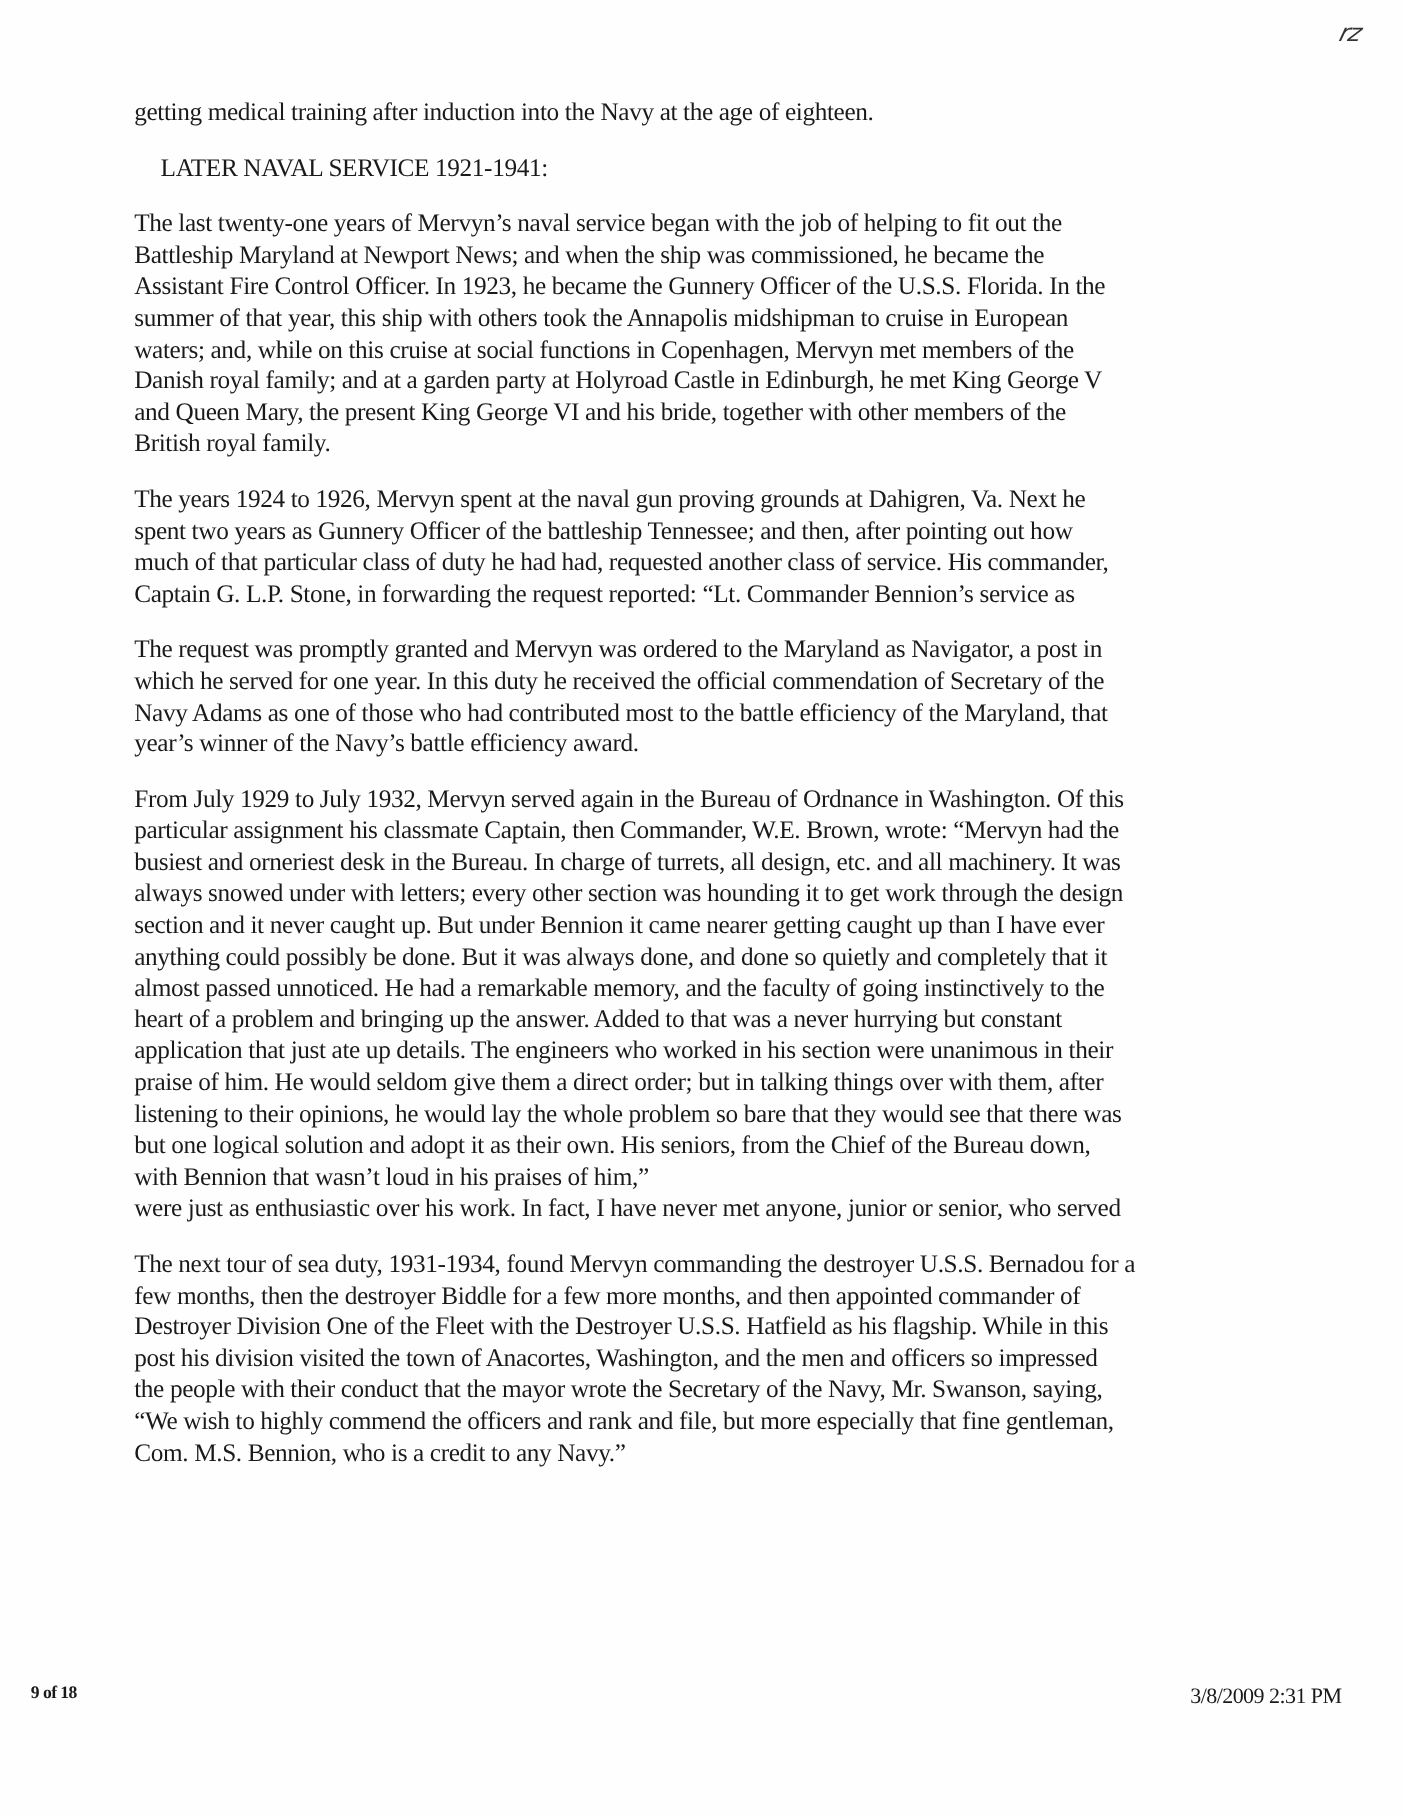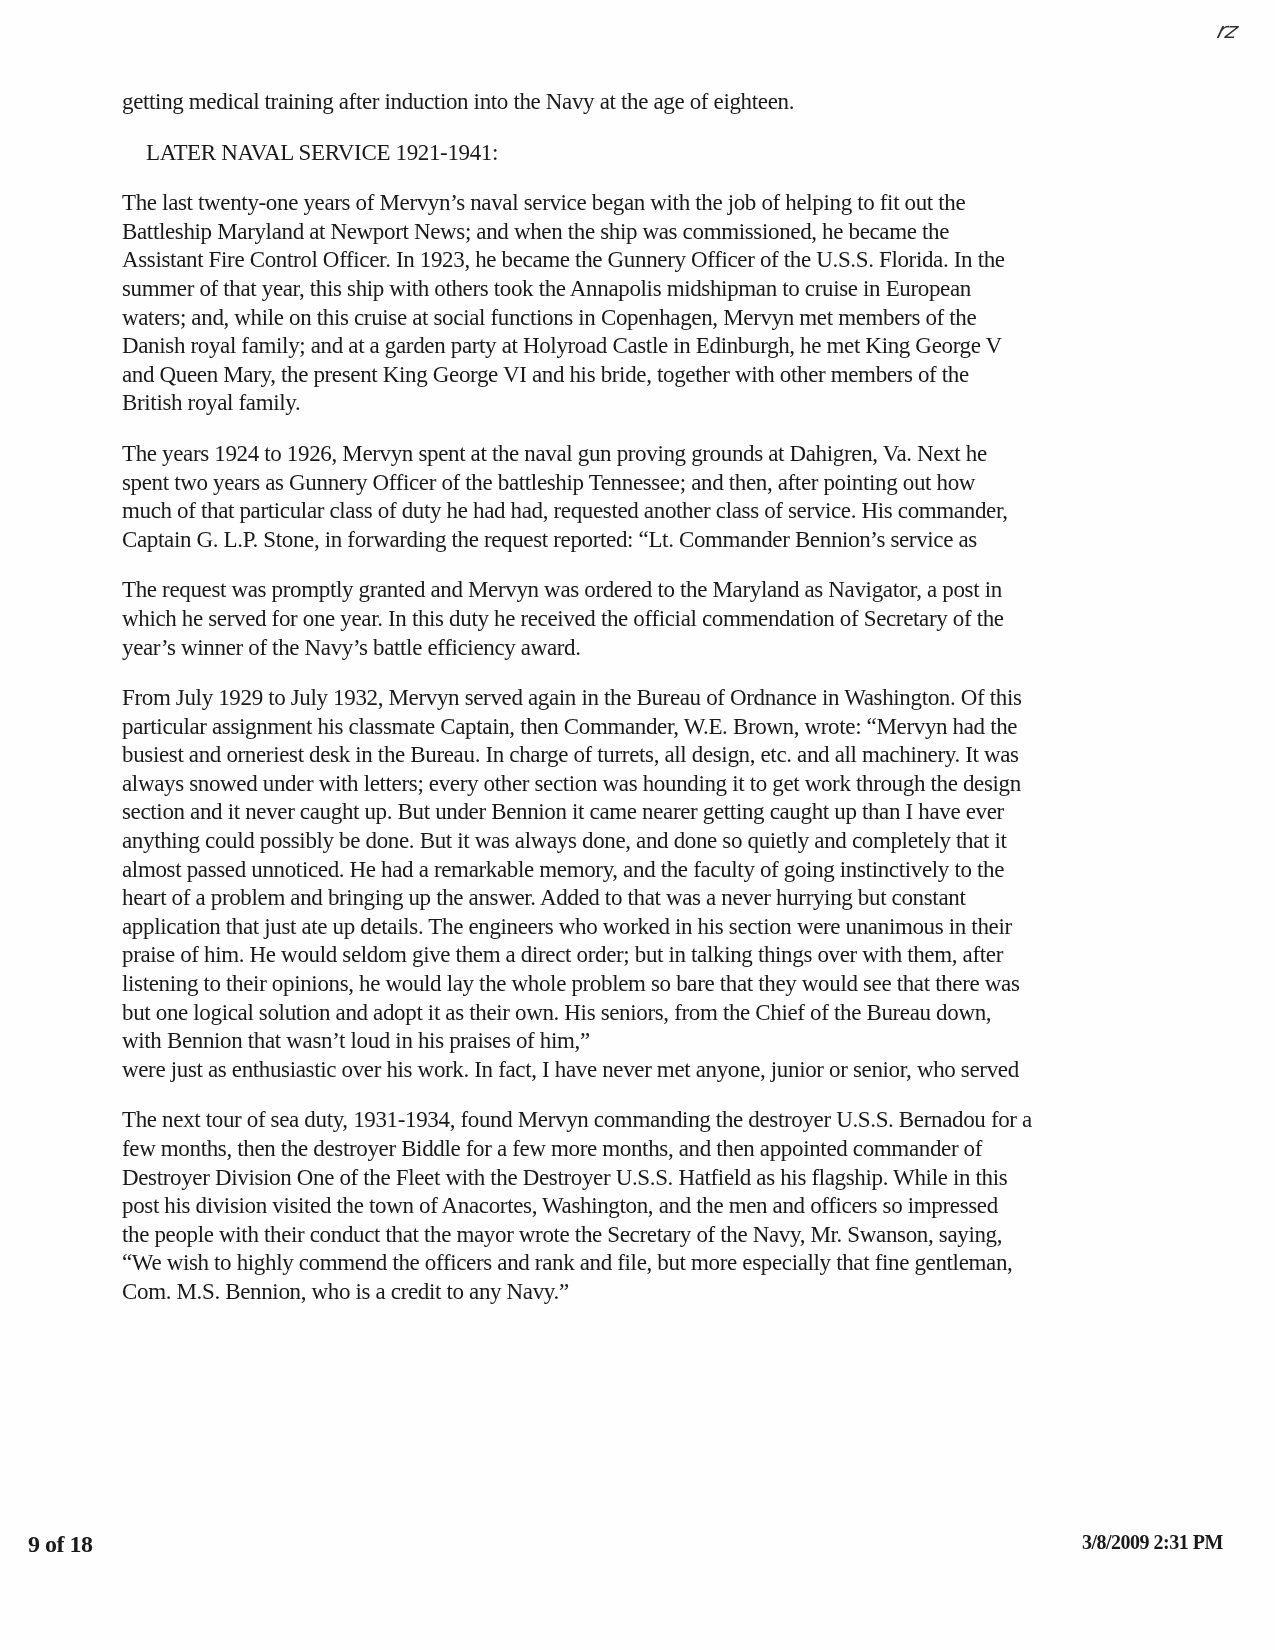--- a/index.html
+++ b/index.html
@@ -7,22 +7,22 @@
          font-family: "Liberation Serif", "DejaVu Serif", serif; color: #1a1a1a; }
   .page { position: absolute; left: 0; top: 0; width: 1275px; height: 1650px; background: #fefefe; }
   .handmark { position: absolute; left: 1218px; top: 18px; font-size: 22px; font-style: italic; color: #333;
               font-family: "DejaVu Sans", sans-serif; transform: skewX(-15deg); letter-spacing: -1px; }
   .body-text { position: absolute; left: 122px; top: 88px; width: 1060px; }
   .para { margin: 0; }
   .line { display: block; font-size: 23px; line-height: 28.6px; white-space: nowrap; letter-spacing: -0.35px; }
   .p-intro { margin-bottom: 22px; }
   .p-heading { margin-bottom: 22px; margin-left: 24px; }
   .p-gap { margin-bottom: 22px; }
-  .footer-left { position: absolute; left: 28px; top: 1531px; font-size: 24px; font-weight: bold; letter-spacing: -0.5px; }
-  .footer-right { position: absolute; left: 1082px; top: 1531px; font-size: 20px; font-weight: bold; letter-spacing: -0.5px; white-space: nowrap; width: 193px; overflow: hidden; }
+  .footer-left { position: absolute; left: 28px; top: 1531px; font-size: 16px; font-weight: bold; letter-spacing: -0.5px; }
+  .footer-right { position: absolute; left: 1082px; top: 1531px; font-size: 20px; font-weight: normal; letter-spacing: -0.5px; white-space: nowrap; width: 193px; overflow: hidden; }
 </style>
 </head>
 <body>
 
 <div class="page">
   <div class="handmark">rz</div>
 
   <div class="body-text">
     <div class="para p-intro">
       <span class="line">getting medical training after induction into the Navy at the age of eighteen.</span>
@@ -46,20 +46,21 @@
     <div class="para p-gap">
       <span class="line">The years 1924 to 1926, Mervyn spent at the naval gun proving grounds at Dahigren, Va. Next he</span>
       <span class="line">spent two years as Gunnery Officer of the battleship Tennessee; and then, after pointing out how</span>
       <span class="line">much of that particular class of duty he had had, requested another class of service. His commander,</span>
       <span class="line">Captain G. L.P. Stone, in forwarding the request reported: “Lt. Commander Bennion’s service as</span>
     </div>
 
     <div class="para p-gap">
       <span class="line">The request was promptly granted and Mervyn was ordered to the Maryland as Navigator, a post in</span>
       <span class="line">which he served for one year. In this duty he received the official commendation of Secretary of the</span>
+      <span class="line">Navy Adams as one of those who had contributed most to the battle efficiency of the Maryland, that</span>
       <span class="line">year’s winner of the Navy’s battle efficiency award.</span>
     </div>
 
     <div class="para p-gap">
       <span class="line">From July 1929 to July 1932, Mervyn served again in the Bureau of Ordnance in Washington. Of this</span>
       <span class="line">particular assignment his classmate Captain, then Commander, W.E. Brown, wrote: “Mervyn had the</span>
       <span class="line">busiest and orneriest desk in the Bureau. In charge of turrets, all design, etc. and all machinery. It was</span>
       <span class="line">always snowed under with letters; every other section was hounding it to get work through the design</span>
       <span class="line">section and it never caught up. But under Bennion it came nearer getting caught up than I have ever</span>
       <span class="line">anything could possibly be done. But it was always done, and done so quietly and completely that it</span>

